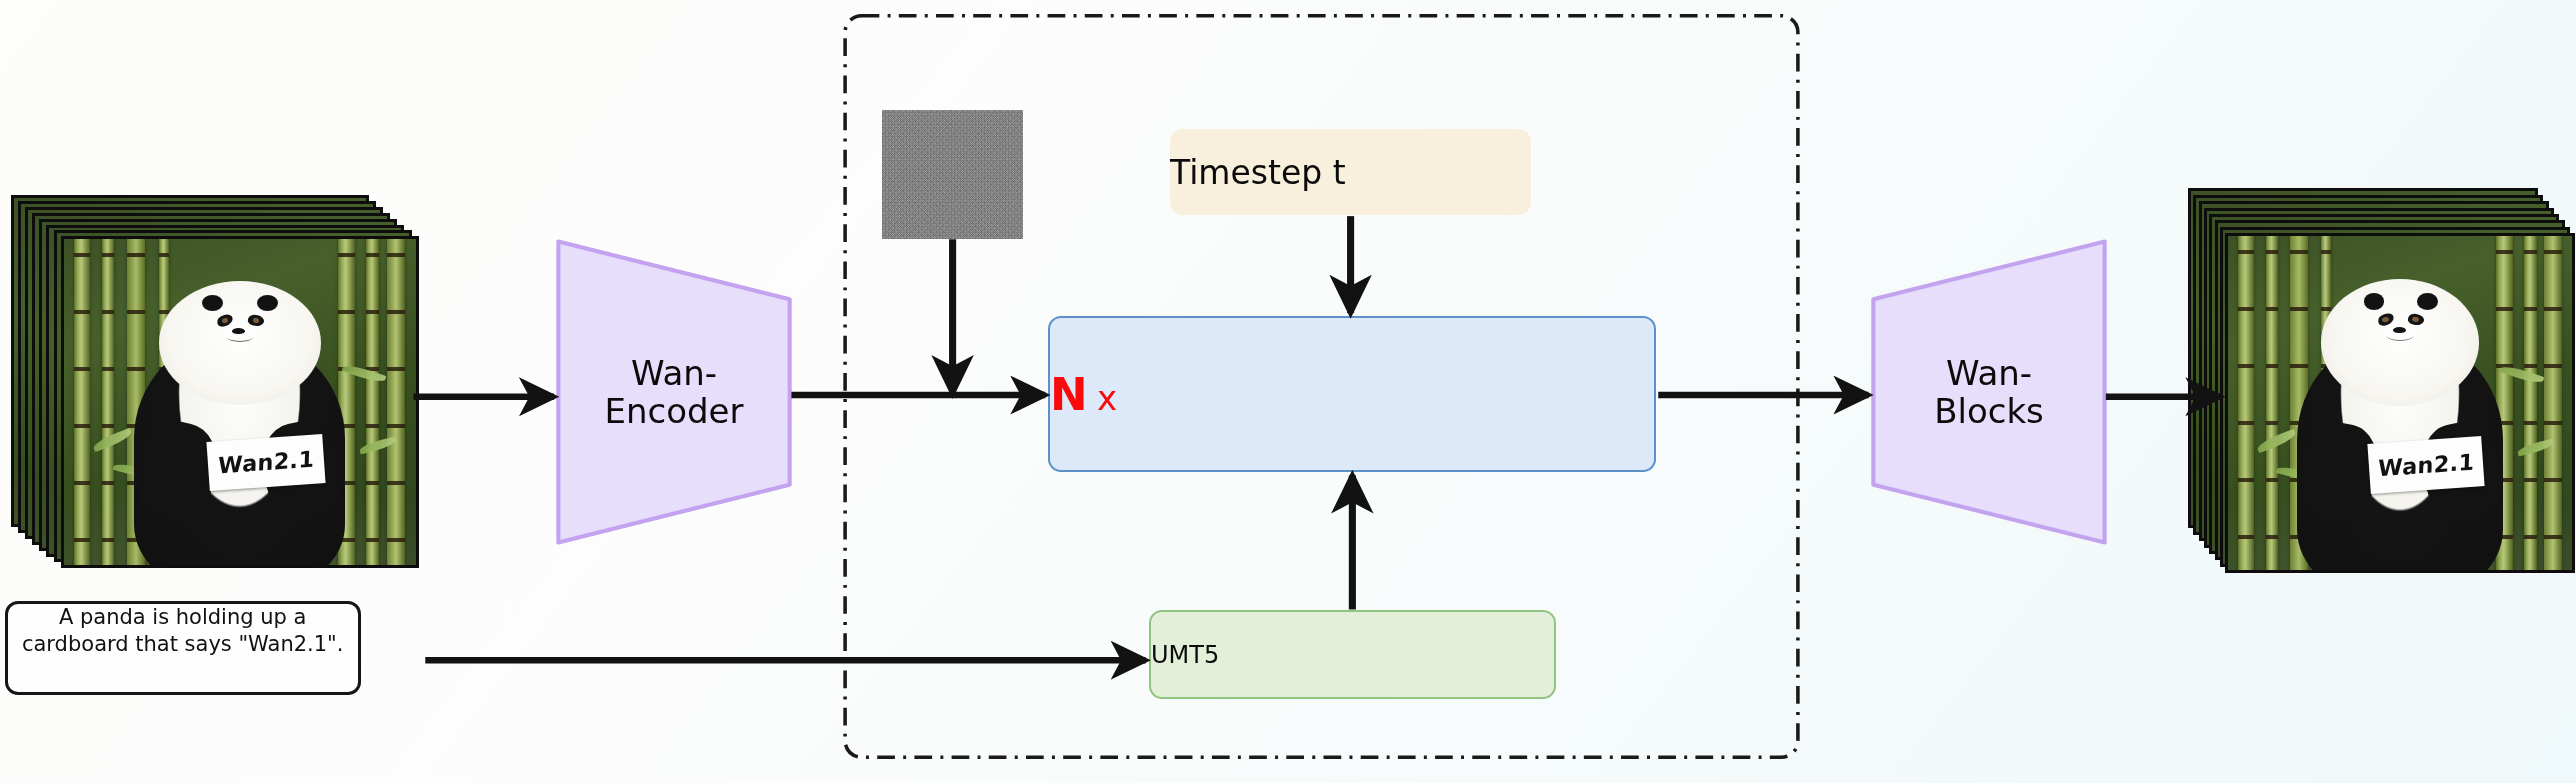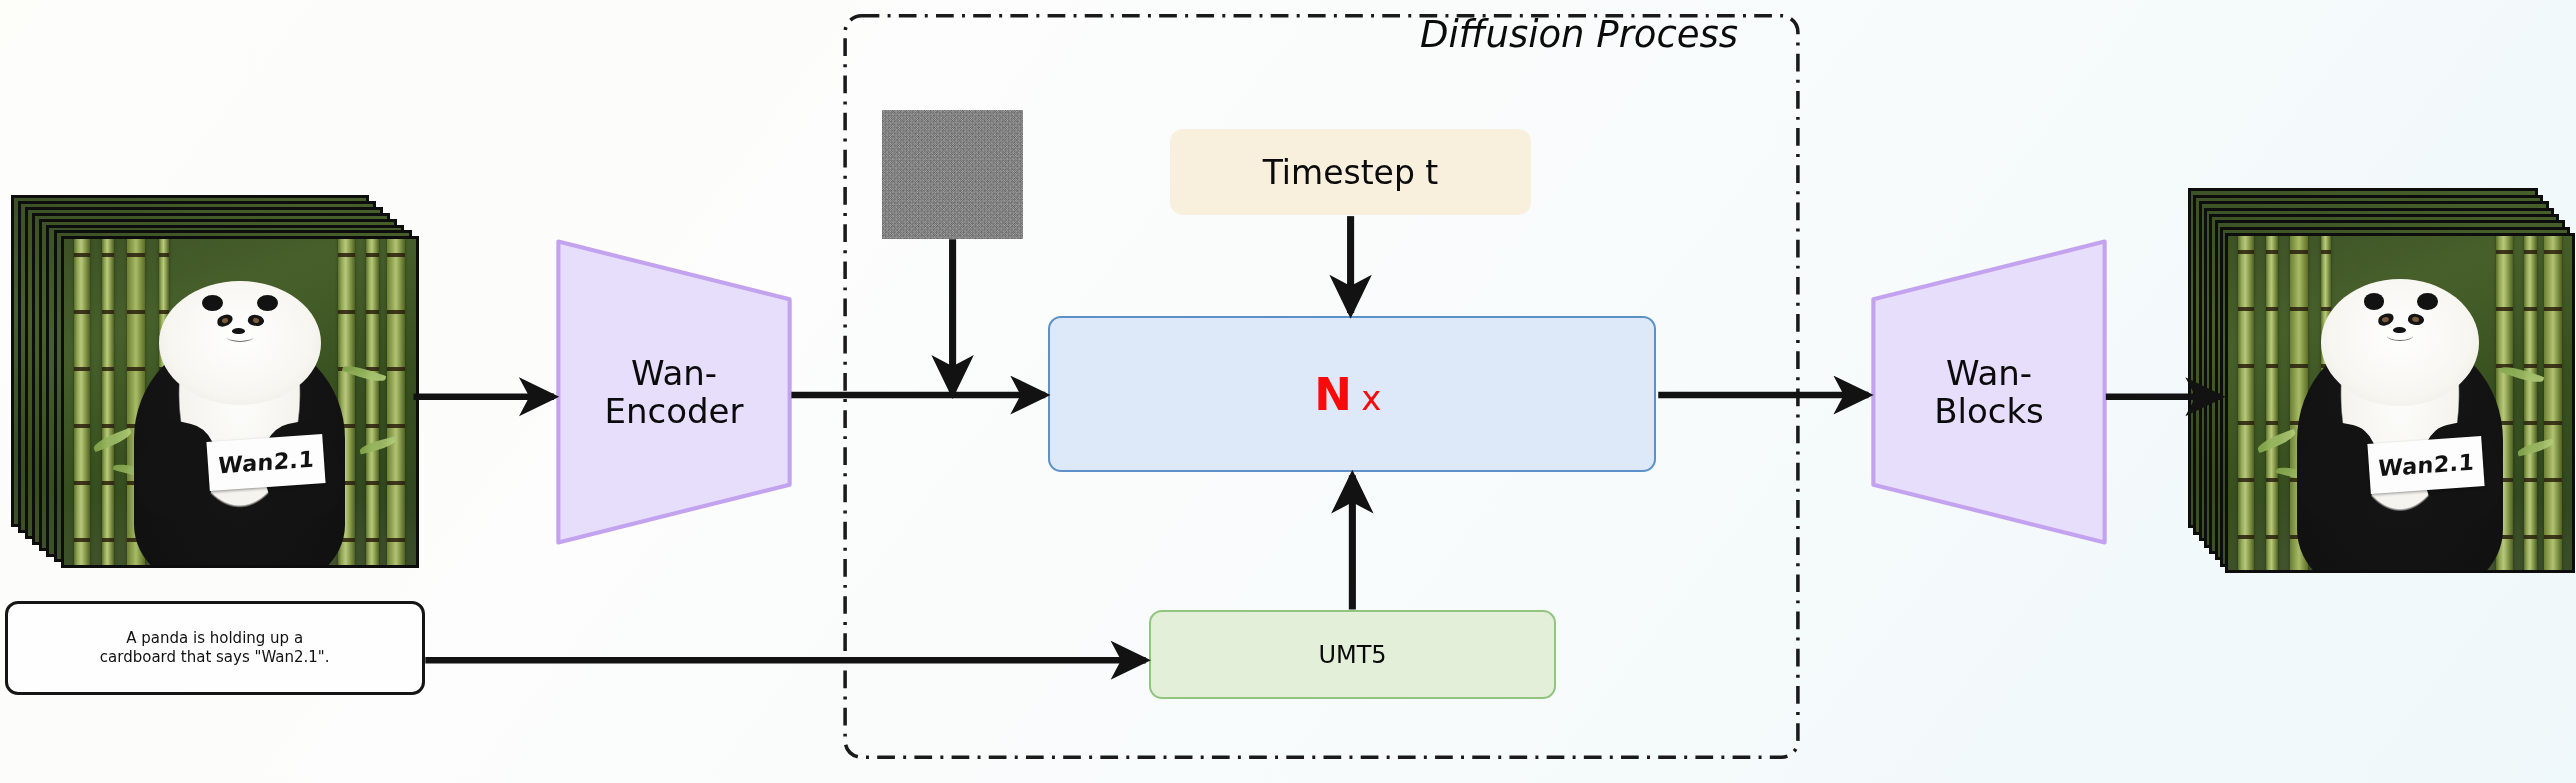--- a/index.html
+++ b/index.html
@@ -180,21 +180,20 @@
     color: #0b0b0b;
     white-space: nowrap;
   }
 
   
   .rbox {
     position: absolute;
     box-sizing: border-box;
     display: flex;
     align-items: center;
-    justify-content: center;
     border-radius: 10.6px;
   }
   .rbox .lbl { white-space: nowrap; }
 
   .box-timestep {
     background: #f8efdd;
     border: none;
     border-radius: 13px;
   }
   .box-dit {
@@ -248,21 +247,20 @@
 </head>
 <body>
 
 <div id="diagram">
 
   <div class="abs" style="left:843px; top:13.6px; width:957px; height:745px;">
     <svg width="957" height="745" style="position:absolute;left:0;top:0;overflow:visible;" viewBox="0 0 1620 1262">
       <rect x="3" y="3" width="1614" height="1256" rx="28" ry="28" fill="none" stroke="#1a1a1a" stroke-width="6" stroke-dasharray="30 14 5 14" stroke-linecap="butt"></rect>
     </svg>
   </div>
-  <div class="diffusion-title" style="left:1420px; top:13px; font-size:37px; font-style:italic;">Diffusion Process</div>
 
   <div class="frame-stack" style="left:10.6px; top:195px; width:413px; height:390px;">
     <div class="frame" style="left:0px;  top:0px;  width:358px; height:332px;">
         <div class="panda-art"></div>
       </div>
     <div class="frame" style="left:7px; top:5.9px; width:358px; height:332px;">
         <div class="panda-art"></div>
       </div>
     <div class="frame" style="left:14px; top:11.8px; width:358px; height:332px;">
         <div class="panda-art"></div>
@@ -304,21 +302,21 @@
         </div>
         <div class="panda-arm l"></div>
         <div class="panda-arm r"></div>
         <div class="sign">
           <span style="font-size:22.4px;">Wan2.1</span>
         </div>
       </div>
     </div>
   </div>
 
-  <div class="rbox box-prompt" style="left:4.7px; top:601px; width:420px; height:94px; font-size:15px; color:#111;">
+  <div class="rbox box-prompt" style="left:4.7px; top:601px; width:356px; height:94px; font-size:21px; color:#111;">
     <div class="lbl">A panda is holding up a</div>
     <div class="lbl">cardboard that says "Wan2.1".</div>
   </div>
 
   <div class="trap" style="left:556px; top:239px; width:236px; height:306px;">
     <svg width="236" height="306" viewBox="0 0 400 518">
       <polygon points="4,4 396,102 396,416 4,514" fill="#e7defb" stroke="#c3a3ef" stroke-width="7" stroke-linejoin="round"></polygon>
     </svg>
     <div class="tlabel" style="font-size:34px; color:#0b0b0b;">
       <div>Wan-</div>

